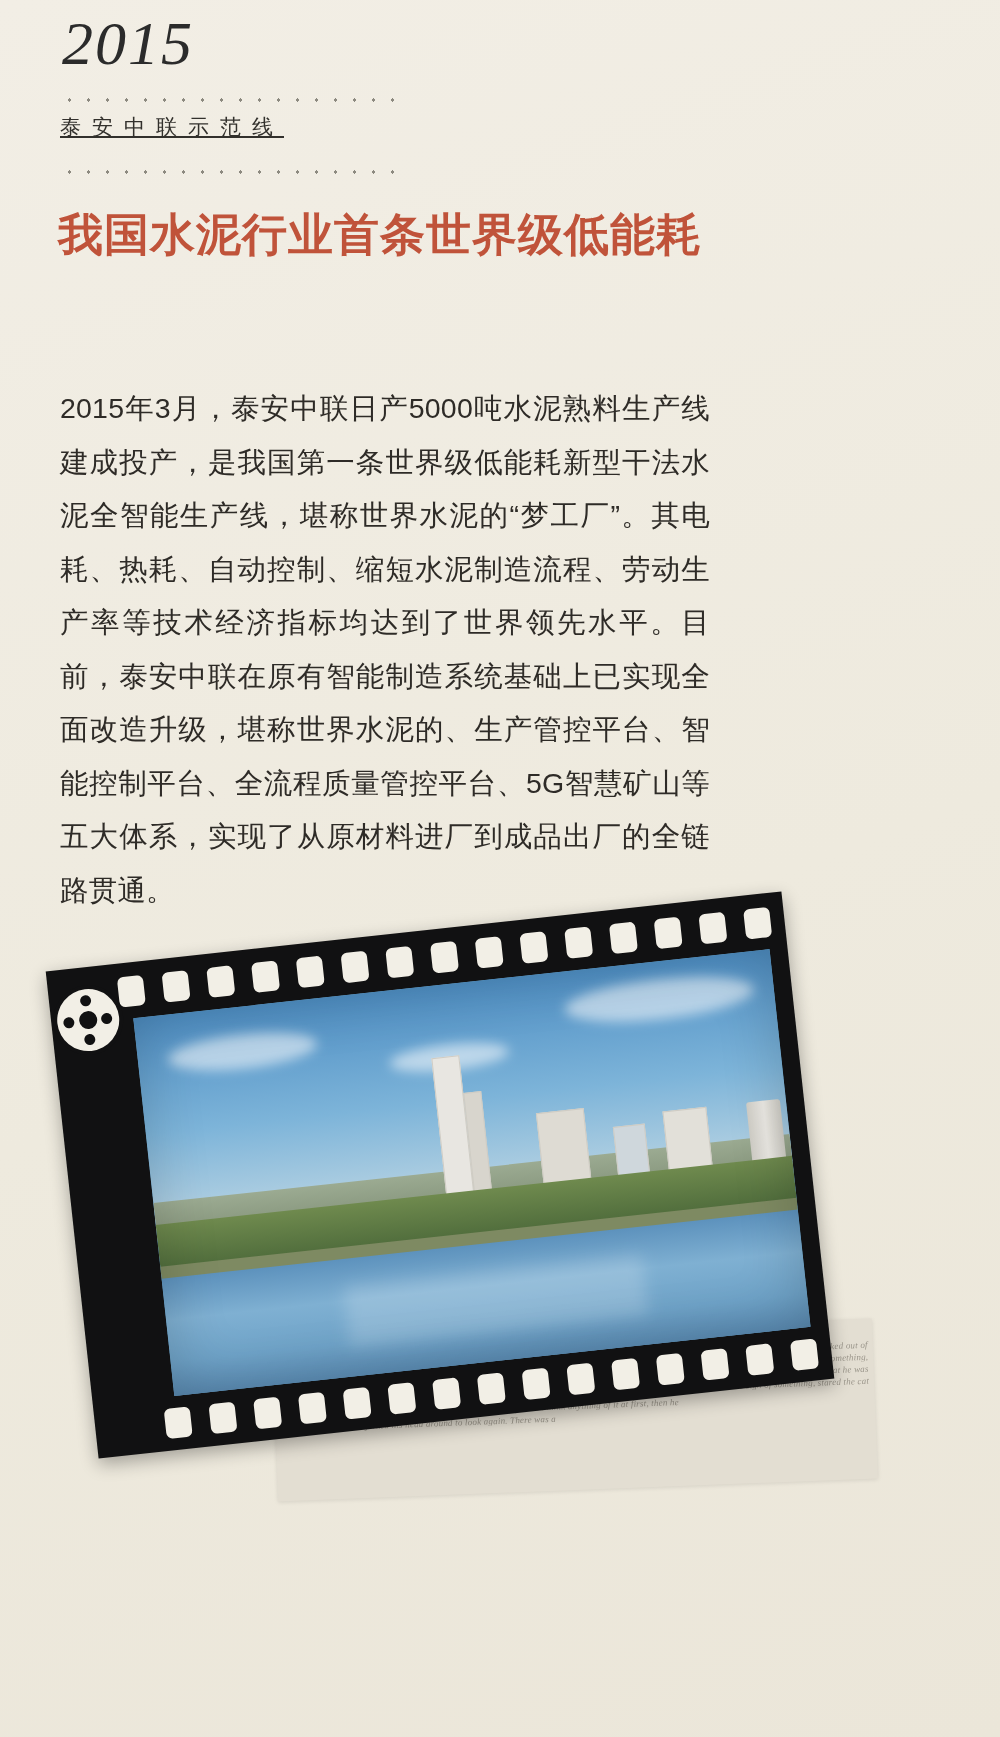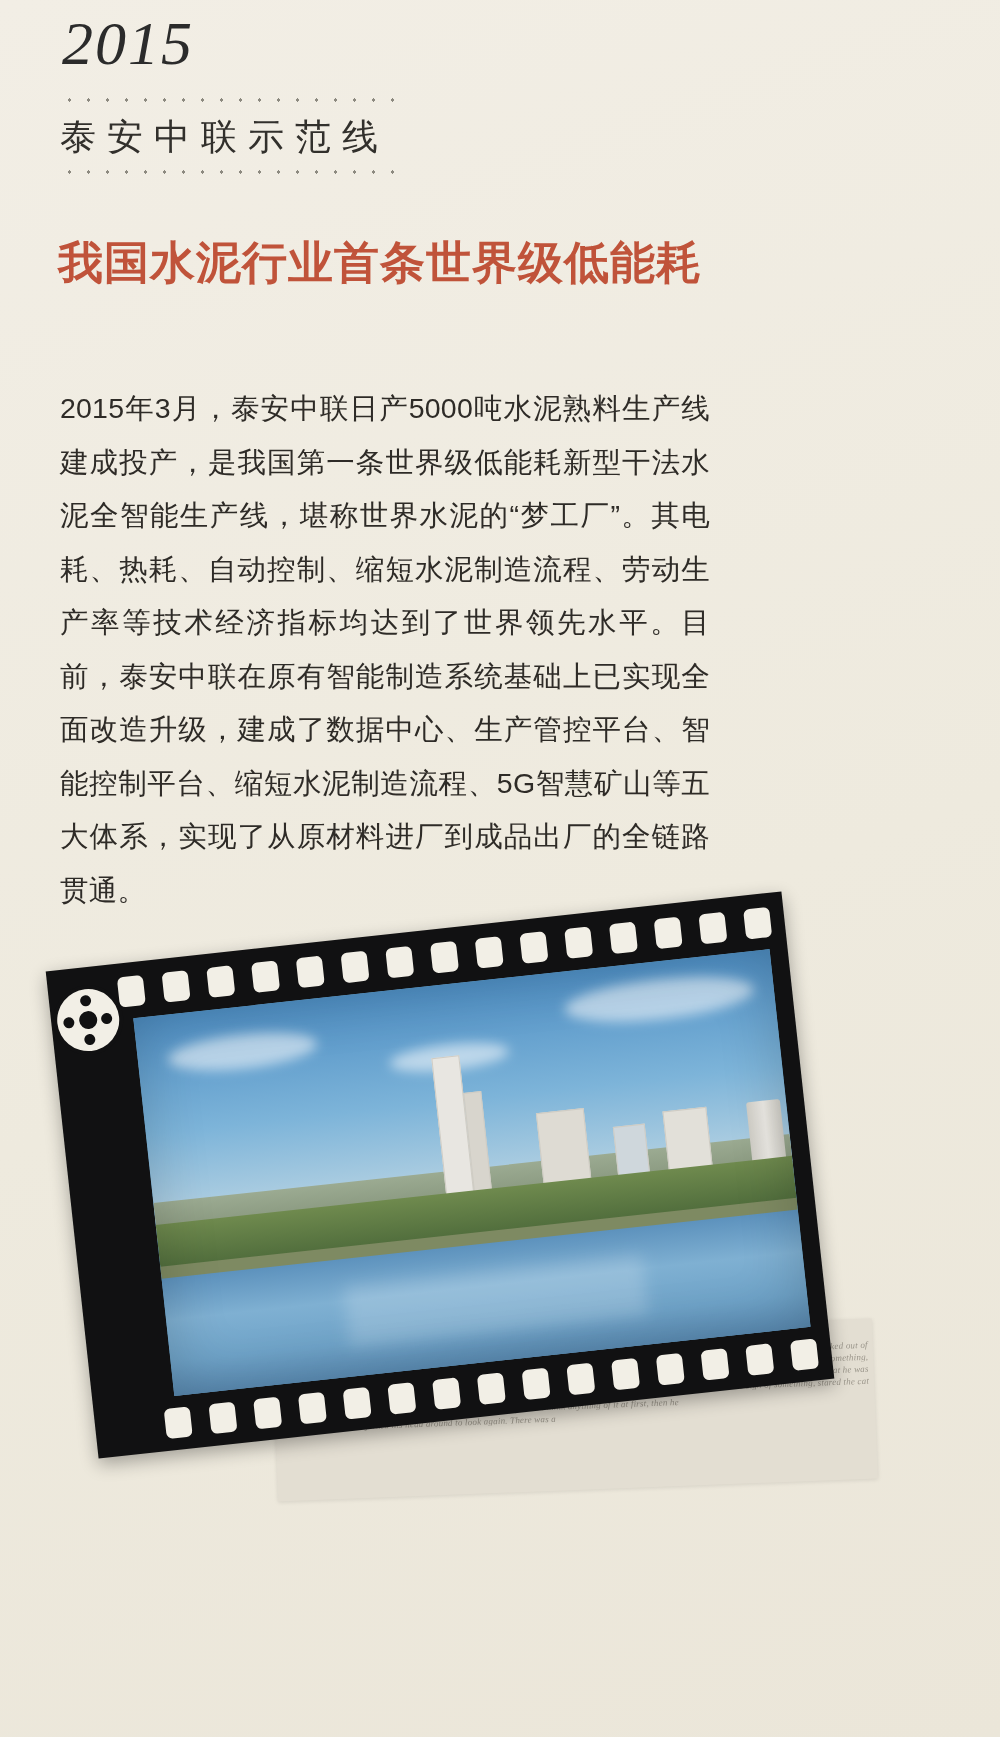--- a/index.html
+++ b/index.html
@@ -48,40 +48,41 @@
     background-position: 0 50%;
   }
   .dots-top { top: 98px; }
   .dots-bottom { top: 170px; }
 
   
   .subtitle {
     position: absolute;
     left: 60px;
     top: 113px;
-    font-size: 36px;
+    font-size: 21px;
     letter-spacing: 11px;
     color: #32302c;
     font-family: "Liberation Sans", sans-serif;
     white-space: nowrap;
+    text-decoration: underline;
   }
 
   
   .headline {
     position: absolute;
     left: 58px;
     top: 204px;
     width: 680px;
     font-size: 45px;
     line-height: 62px;
     font-weight: bold;
     color: #c0533a;
     letter-spacing: 1px;
   }
-  .headline .line { display: block; white-space: nowrap; margin-top: 28px; }
+  .headline .line { display: block; white-space: nowrap; }
 
   
   .body-copy {
     position: absolute;
     left: 60px;
     top: 382px;
     width: 650px;
     font-size: 28.5px;
     line-height: 53.5px;
     color: #2e2b27;
@@ -265,21 +266,21 @@
   <div class="year">2015</div>
 
   <div class="dots dots-top"></div>
   <div class="subtitle">泰安中联示范线</div>
   <div class="dots dots-bottom"></div>
 
   <div class="headline">
     <span class="line">我国水泥行业首条世界级低能耗</span>
   </div>
 
-  <div class="body-copy">2015年3月，泰安中联日产5000吨水泥熟料生产线建成投产，是我国第一条世界级低能耗新型干法水泥全智能生产线，堪称世界水泥的“梦工厂”。其电耗、热耗、自动控制、缩短水泥制造流程、劳动生产率等技术经济指标均达到了世界领先水平。目前，泰安中联在原有智能制造系统基础上已实现全面改造升级，建成了数据中心、生产管控平台、智能控制平台、缩短水泥制造流程、5G智慧矿山等五大体系，实现了从原材料进厂到成品出厂的全链路贯通。</div>
+  <div class="body-copy">2015年3月，泰安中联日产5000吨水泥熟料生产线建成投产，是我国第一条世界级低能耗新型干法水泥全智能生产线，堪称世界水泥的“梦工厂”。其电耗、热耗、自动控制、缩短水泥制造流程、劳动生产率等技术经济指标均达到了世界领先水平。目前，泰安中联在原有智能制造系统基础上已实现全面改造升级，堪称世界水泥的、生产管控平台、智能控制平台、全流程质量管控平台、5G智慧矿山等五大体系，实现了从原材料进厂到成品出厂的全链路贯通。</div>
 
   <div class="photo-wrap">
 
     <div class="paper-scrap">
       <div class="scrap-head">hoping to see that day.</div>
       <div class="scrap-text left">number four's drive. It was on the corner of the street that he noticed the first odd sign — a cat reading a map. Mr. Dursley didn't think anything of it at first, then he jerked his head around to look again. There was a</div>
       <div class="scrap-text right">except a later order of backed out of electric kettle — the sign of something, blocked out of number traffic that he was the sign of something, stared the cat</div>
     </div>
 
     <div class="film">

